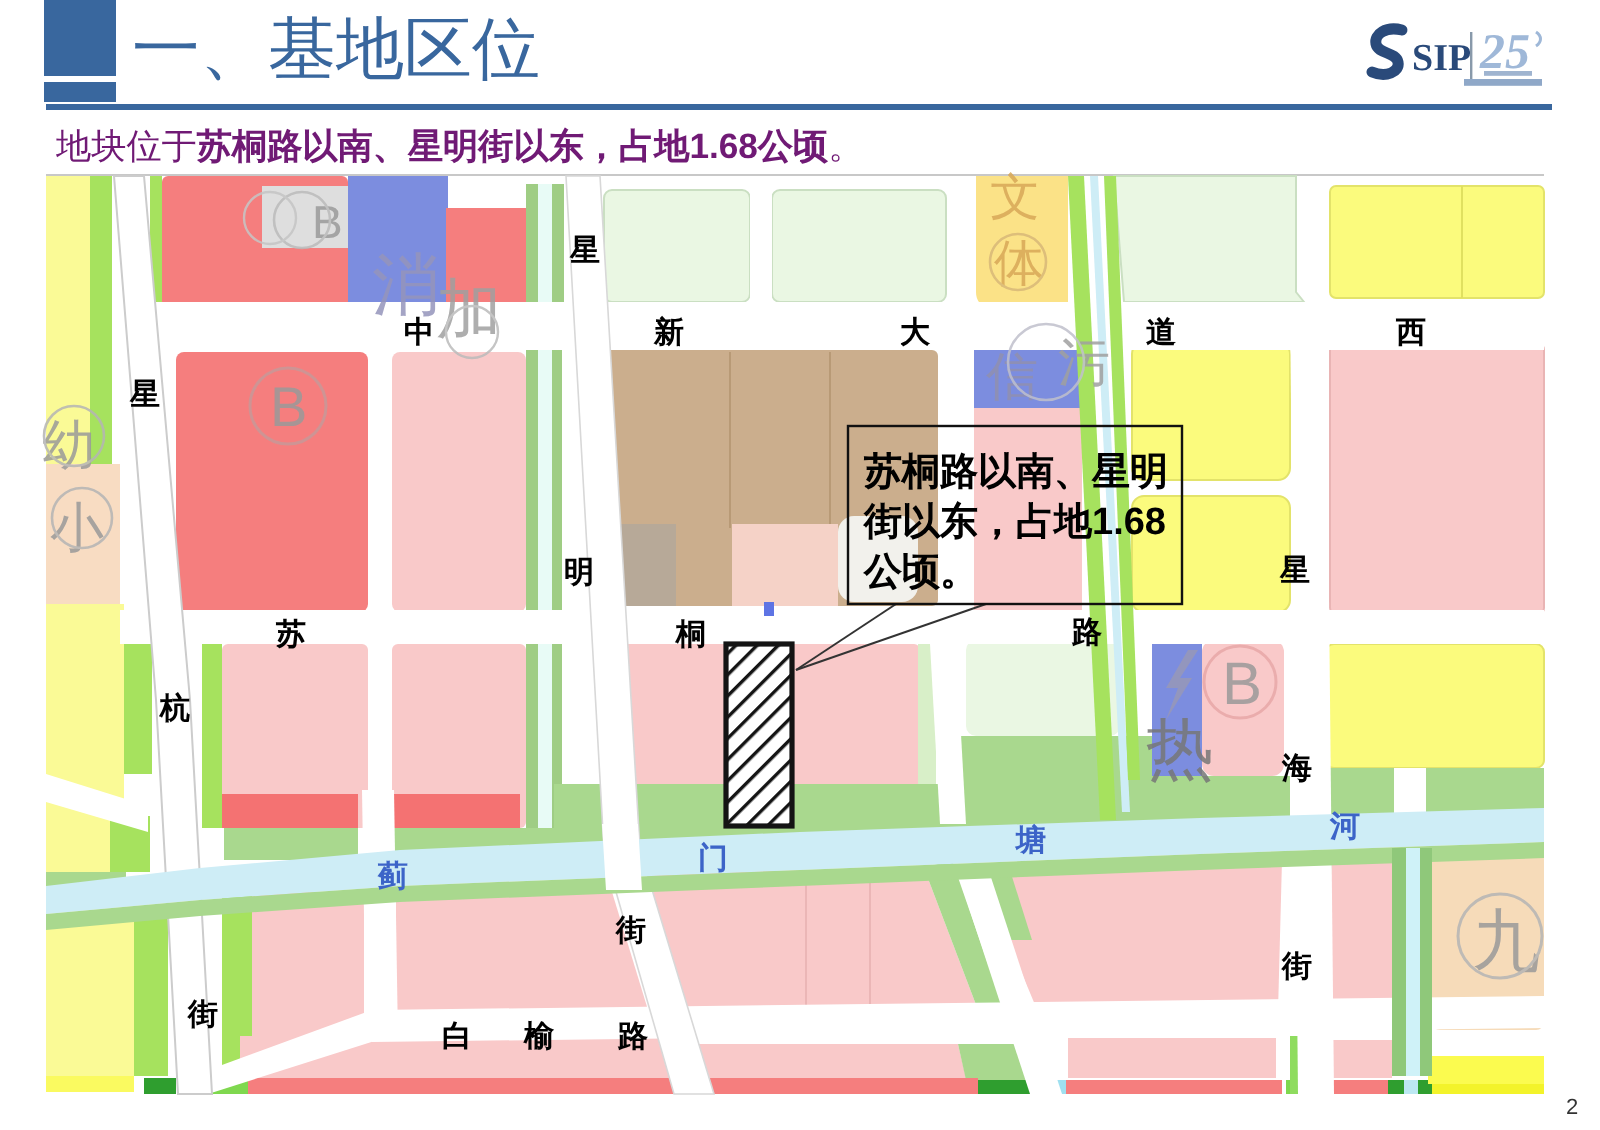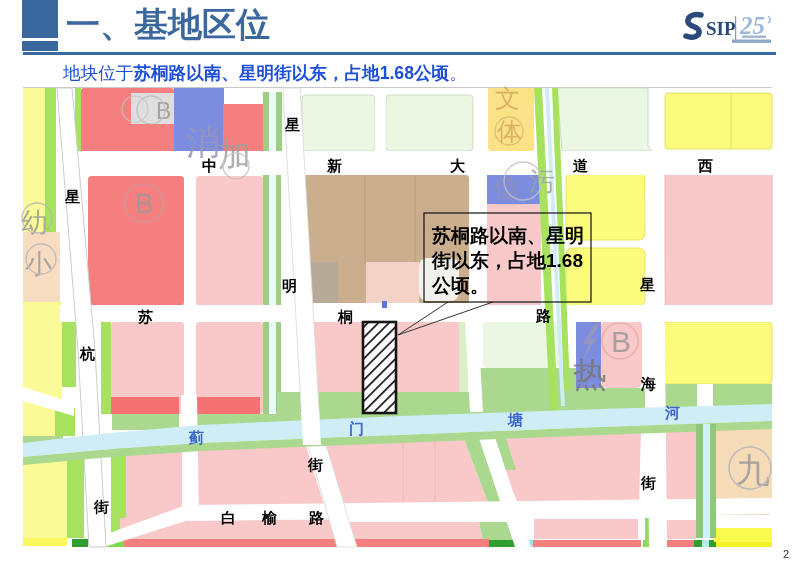--- a/index.html
+++ b/index.html
@@ -6,42 +6,42 @@
   body{width:800px;height:565px;background:#ffffff;font-family:"Liberation Sans",sans-serif;position:relative;overflow:hidden;}
   .abs{position:absolute;}
 </style>
 </head>
 <body>
 
 <div class="abs" style="left:22px;top:0px;width:36px;height:38px;background:#39679E;"></div>
 
 <div class="abs" style="left:22px;top:41px;width:36px;height:10px;background:#39679E;"></div>
 
-<div class="abs" style="left:66px;top:2px;font-size:34px;font-weight:bold;color:#39679E;letter-spacing:0px;">一、基地区位</div>
+<div class="abs" style="left:66px;top:2px;font-size:34px;font-weight:normal;color:#39679E;letter-spacing:0px;">一、基地区位</div>
 
 <div class="abs" style="left:23px;top:52px;width:753px;height:3px;background:#39679E;"></div>
 
 <div class="abs" style="left:680px;top:8px;width:110px;height:40px;">
 <svg width="110" height="40" viewBox="0 0 110 40">
 
   <path d="M21,7 C13,5 7,9 8,14 C9,19 18,18 19,23 C20,28 13,31 6,28" fill="none" stroke="#2A4A7A" stroke-width="5.5" stroke-linecap="round"></path>
 
   <text x="26" y="27" font-family="Liberation Serif, serif" font-weight="bold" font-size="19" fill="#2A4A7A">SIP</text>
 
   <rect x="55" y="8" width="1.2" height="26" fill="#8899AA"></rect>
 
   <text x="60" y="26" font-family="Liberation Serif, serif" font-style="italic" font-weight="bold" font-size="25" fill="#9FB8D8">25</text>
   <path d="M88,8 C91,10 91,13 88,15" fill="none" stroke="#9FB8D8" stroke-width="1.5"></path>
 
   <rect x="62" y="27.5" width="24" height="2.4" fill="#9FB4D0"></rect>
   <rect x="52" y="31.5" width="39" height="3.4" fill="#8FA8C8"></rect>
 </svg>
 </div>
 
-<div class="abs" style="left:28px;top:61px;font-size:17.6px;color:#1d4ed8;margin-left:35px;">地块位于<b>苏桐路以南、星明街以东，占地1.68公顷</b>。</div>
+<div class="abs" style="left:28px;top:61px;font-size:17.6px;color:#701a75;">地块位于<b>苏桐路以南、星明街以东，占地1.68公顷</b>。</div>
 
 <div class="abs" style="left:783px;top:548px;font-size:11px;color:#333;">2</div>
 
 <div class="abs" style="left:0px;top:0px;width:800px;height:565px;">
 <svg width="800" height="565" viewBox="0 0 800 565">
 <defs>
 <pattern id="hatch" width="7.5" height="7.5" patternTransform="rotate(45)" patternUnits="userSpaceOnUse">
 <rect width="7.5" height="7.5" fill="#ffffff"></rect>
 <rect x="0" y="0" width="1.7" height="7.5" fill="#141414"></rect>
 </pattern>

